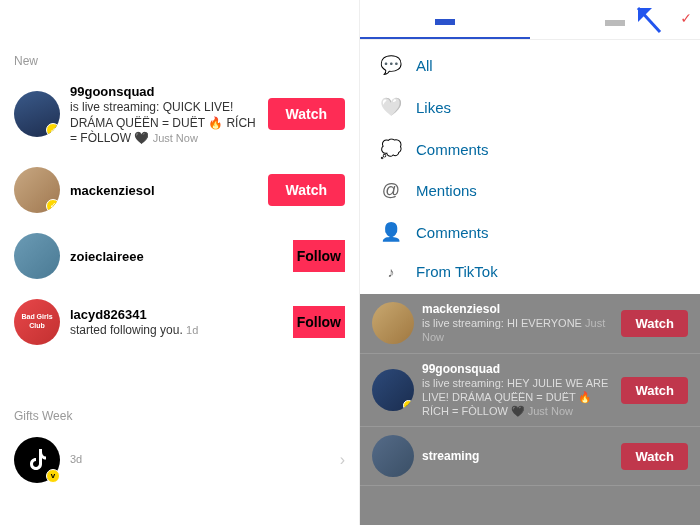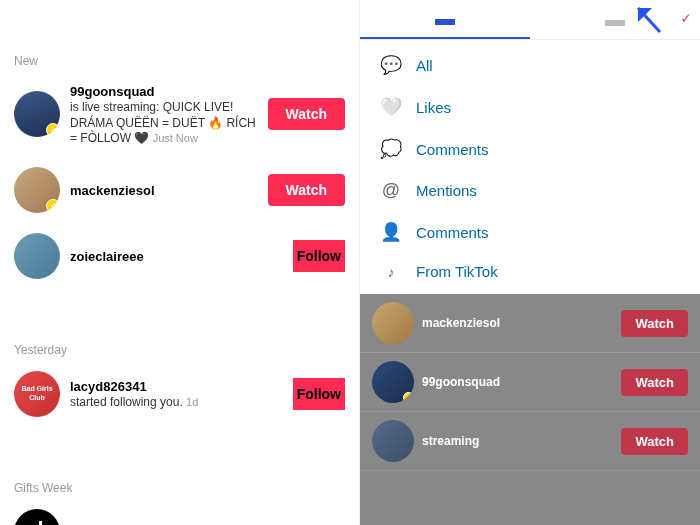--- a/index.html
+++ b/index.html
@@ -333,21 +333,20 @@
   </div>
 
   <div class="notification-item">
     <div class="avatar avatar-zoieclaireee"></div>
     <div class="notif-content">
       <span class="notif-username">zoieclaireee</span>
     </div>
     <button class="follow-btn">Follow</button>
   </div>
 
-  <div class="section-label">Yesterday</div>
 
   <div class="notification-item">
     <div class="avatar" style="background: linear-gradient(135deg, #e8474a, #c23030); display:flex; align-items:center; justify-content:center;">
       <div class="lacyd-inner">Bad Girls<br>Club</div>
     </div>
     <div class="notif-content">
       <span class="notif-username">lacyd826341</span>
       <div class="notif-text">
         <span>started following you.</span>
         <span class="notif-time">1d</span>
@@ -420,30 +419,38 @@
       <span class="menu-label">From TikTok</span>
     </div>
   </div>
 
   <div class="live-section">
 
     <div class="live-item">
       <div class="live-avatar" style="background: linear-gradient(135deg, #c8a870, #a07840);"></div>
       <div class="live-content">
         <div class="live-username">mackenziesol</div>
+        <div class="live-text">
+          <span>is live streaming: HI EVERYONE</span>
+          <span style="color:#bbb;">Just Now</span>
+        </div>
       </div>
       <button class="live-watch-btn">Watch</button>
     </div>
 
     <div class="live-item">
       <div class="live-avatar" style="background: linear-gradient(135deg, #2d4a7a, #1a2d4f); position:relative;">
         <div style="position:absolute;bottom:0;right:0;width:11px;height:11px;background:#ffd700;border-radius:50%;display:flex;align-items:center;justify-content:center;font-size:7px;font-weight:bold;border:1px solid #fff;">✓</div>
       </div>
       <div class="live-content">
         <div class="live-username">99goonsquad</div>
+        <div class="live-text">
+          <span>is live streaming: HEY JULIE WE ARE LIVE! DRÁMA QUËËN = DUËT 🔥 RÍCH = FÒLLOW 🖤</span>
+          <span style="color:#bbb;">Just Now</span>
+        </div>
       </div>
       <button class="live-watch-btn">Watch</button>
     </div>
 
     <div class="live-item">
       <div class="live-avatar" style="background: linear-gradient(135deg, #556b88, #3a4f66);"></div>
       <div class="live-content">
         <div class="live-username">streaming</div>
       </div>
       <button class="live-watch-btn">Watch</button>

